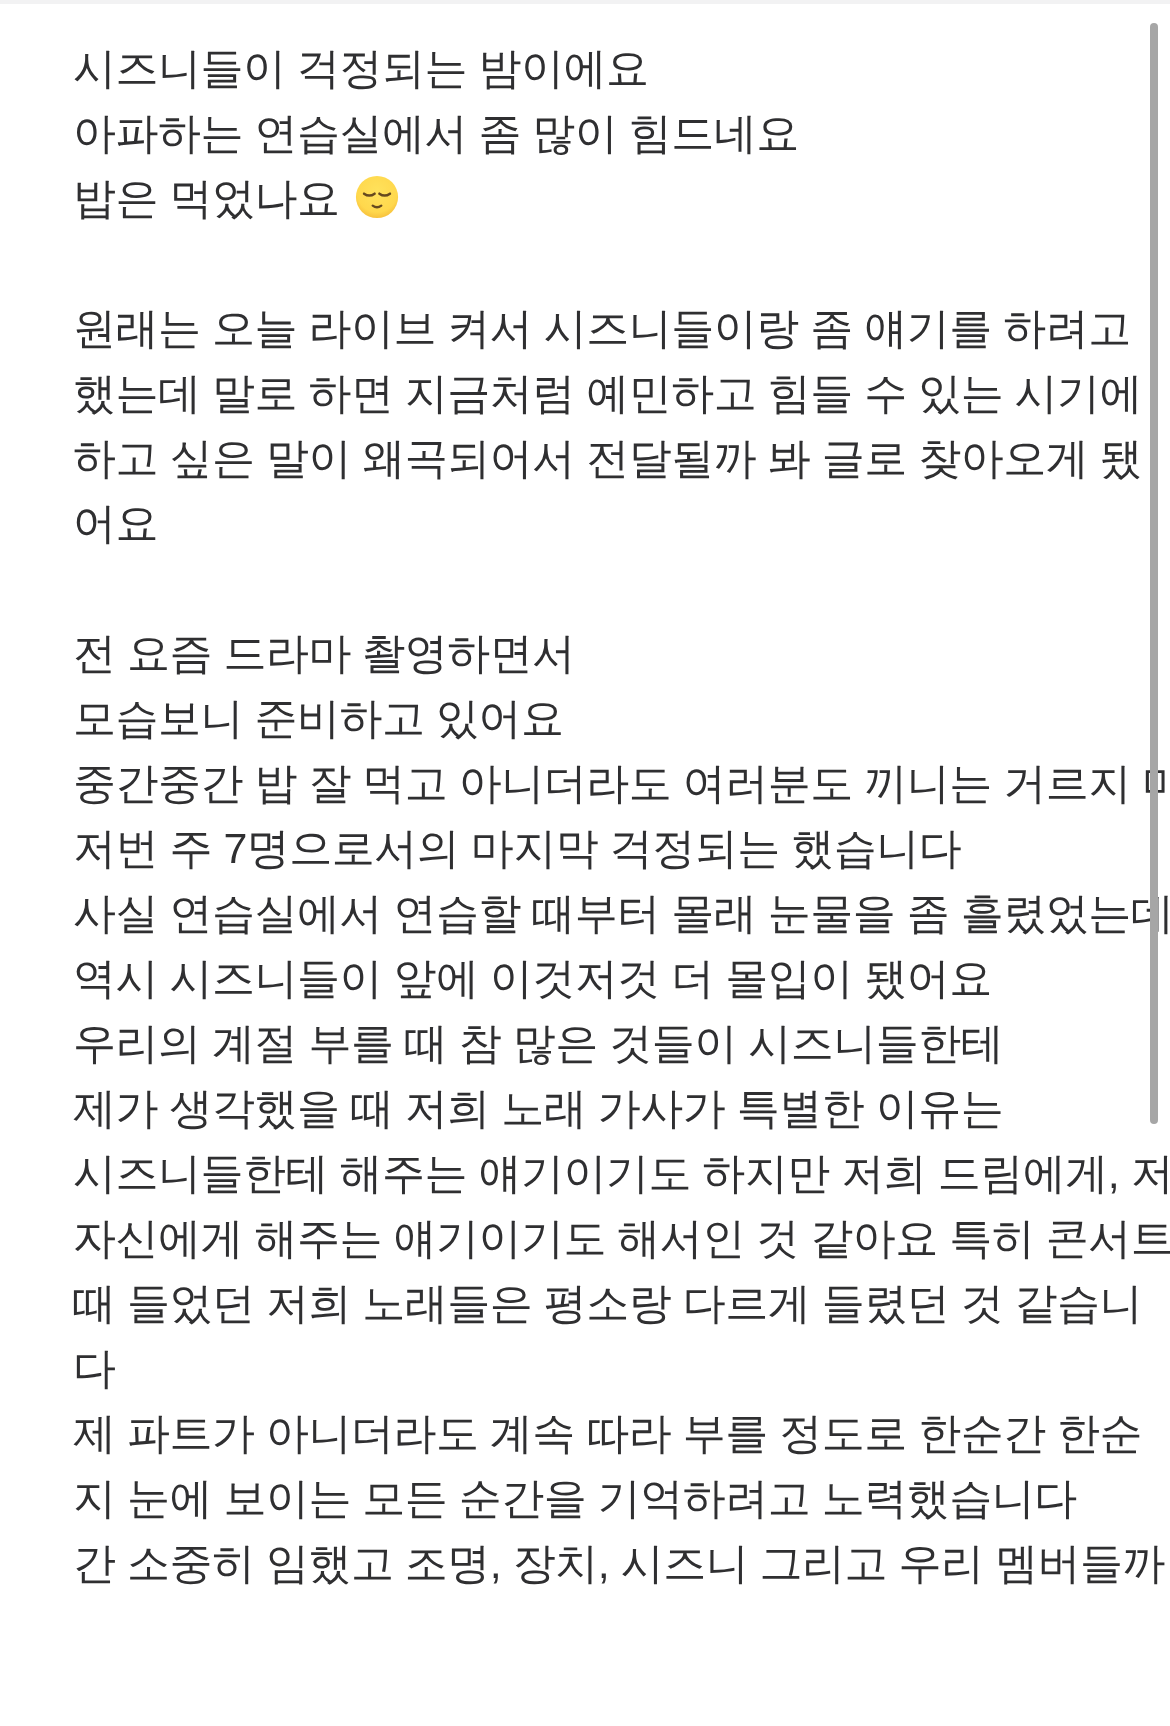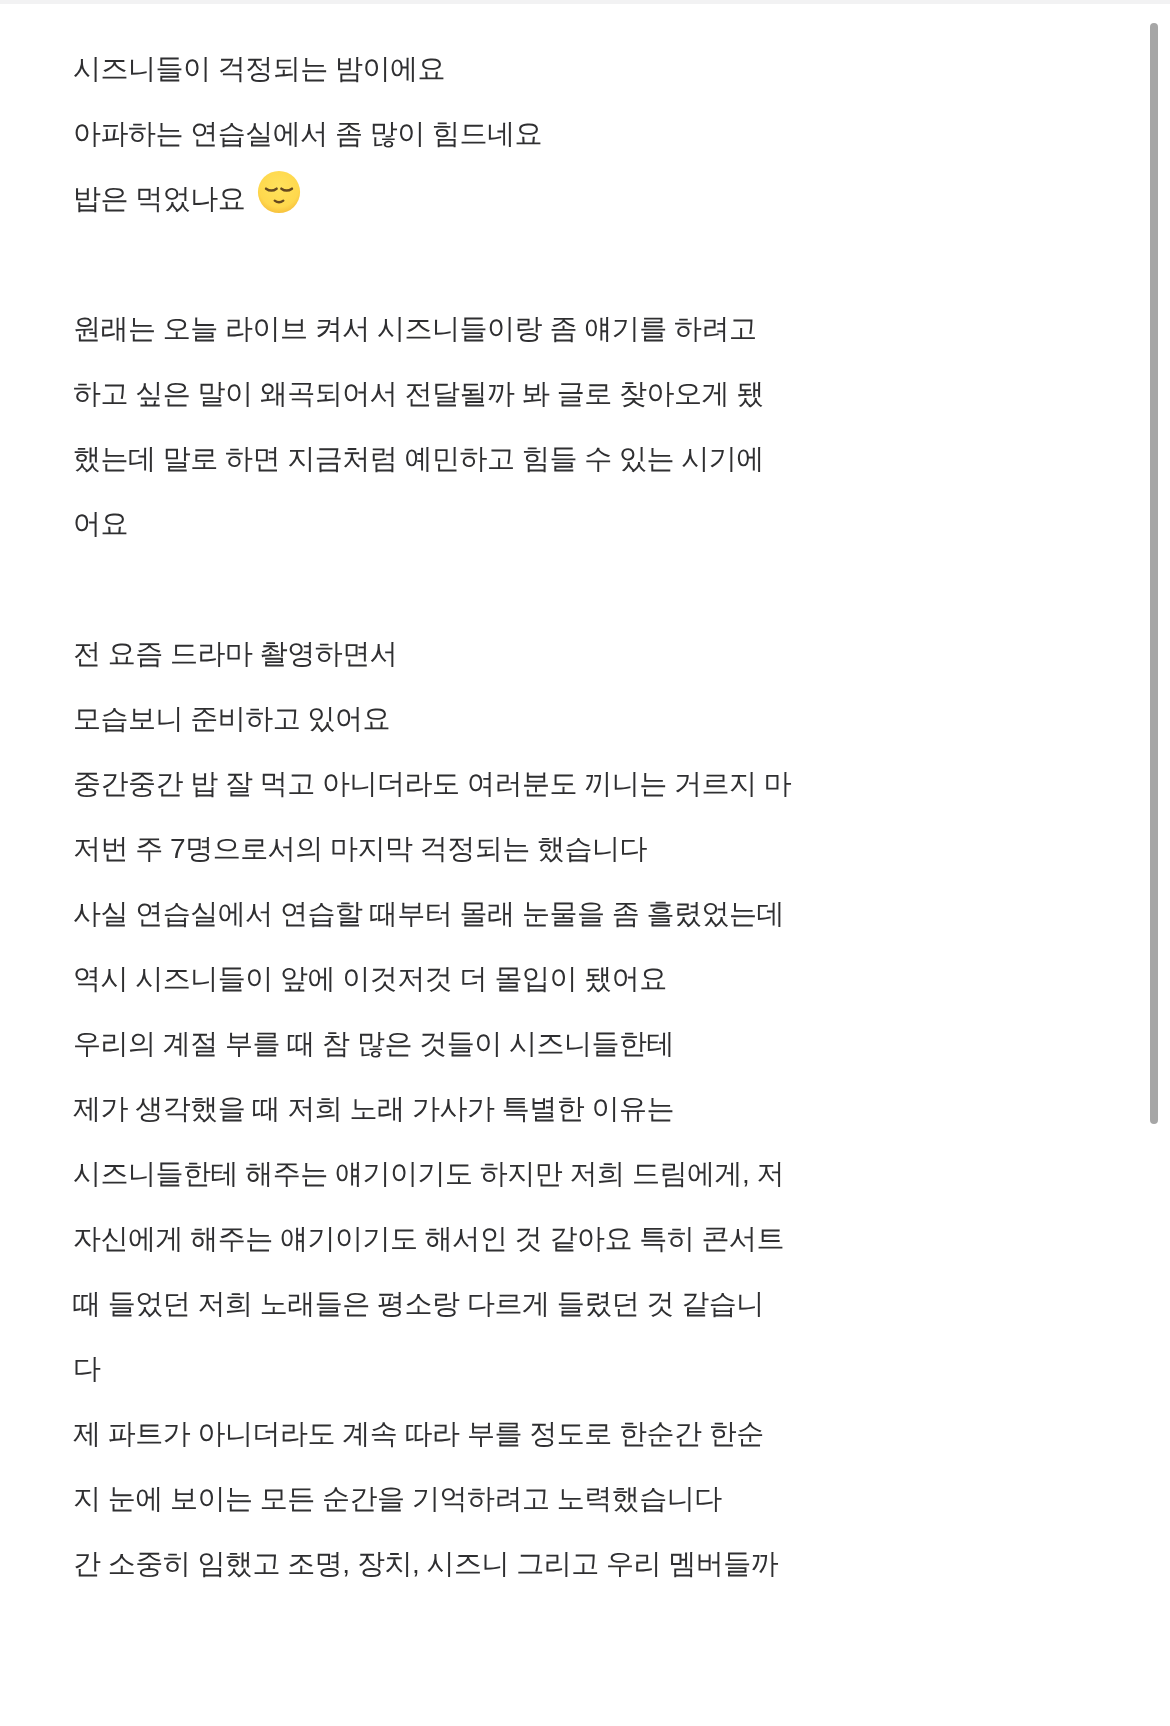--- a/index.html
+++ b/index.html
@@ -20,21 +20,21 @@
     width: 1170px;
     height: 4px;
     background: #f2f2f3;
   }
   .post-body {
     position: absolute;
     top: 36px;
     left: 73px;
     right: 40px;
     color: #2f2f31;
-    font-size: 28px;
+    font-size: 43px;
     letter-spacing: -0.5px;
   }
   .line {
     height: 65px;
     line-height: 65px;
     white-space: nowrap;
   }
   .line.blank { height: 65px; }
   .emoji {
     display: inline-block;
@@ -72,22 +72,22 @@
       </radialGradient>
     </defs>
     <circle cx="24" cy="24" r="22" fill="url(#faceGrad)"></circle>
     <path d="M10.5 20.5 Q16 24.5 21.5 20.5" fill="none" stroke="#66491f" stroke-width="2.6" stroke-linecap="round"></path>
     <path d="M26.5 20.5 Q32 24.5 37.5 20.5" fill="none" stroke="#66491f" stroke-width="2.6" stroke-linecap="round"></path>
     <path d="M19.5 33 Q24 36.5 28.5 33" fill="none" stroke="#66491f" stroke-width="2.4" stroke-linecap="round"></path>
   </svg>
 </div>
       <div class="line blank"></div>
       <div class="line"><span>원래는 오늘 라이브 켜서 시즈니들이랑 좀 얘기를 하려고</span></div>
+      <div class="line"><span>했는데 말로 하면 지금처럼 예민하고 힘들 수 있는 시기에</span></div>
       <div class="line"><span>하고 싶은 말이 왜곡되어서 전달될까 봐 글로 찾아오게 됐</span></div>
-      <div class="line"><span>했는데 말로 하면 지금처럼 예민하고 힘들 수 있는 시기에</span></div>
       <div class="line"><span>어요</span></div>
       <div class="line blank"></div>
       <div class="line"><span>전 요즘 드라마 촬영하면서</span></div>
       <div class="line"><span>모습보니 준비하고 있어요</span></div>
       <div class="line"><span>중간중간 밥 잘 먹고 아니더라도 여러분도 끼니는 거르지 마</span></div>
       <div class="line"><span>저번 주 7명으로서의 마지막 걱정되는 했습니다</span></div>
       <div class="line"><span>사실 연습실에서 연습할 때부터 몰래 눈물을 좀 흘렸었는데</span></div>
       <div class="line"><span>역시 시즈니들이 앞에 이것저것 더 몰입이 됐어요</span></div>
       <div class="line"><span>우리의 계절 부를 때 참 많은 것들이 시즈니들한테</span></div>
       <div class="line"><span>제가 생각했을 때 저희 노래 가사가 특별한 이유는</span></div>

